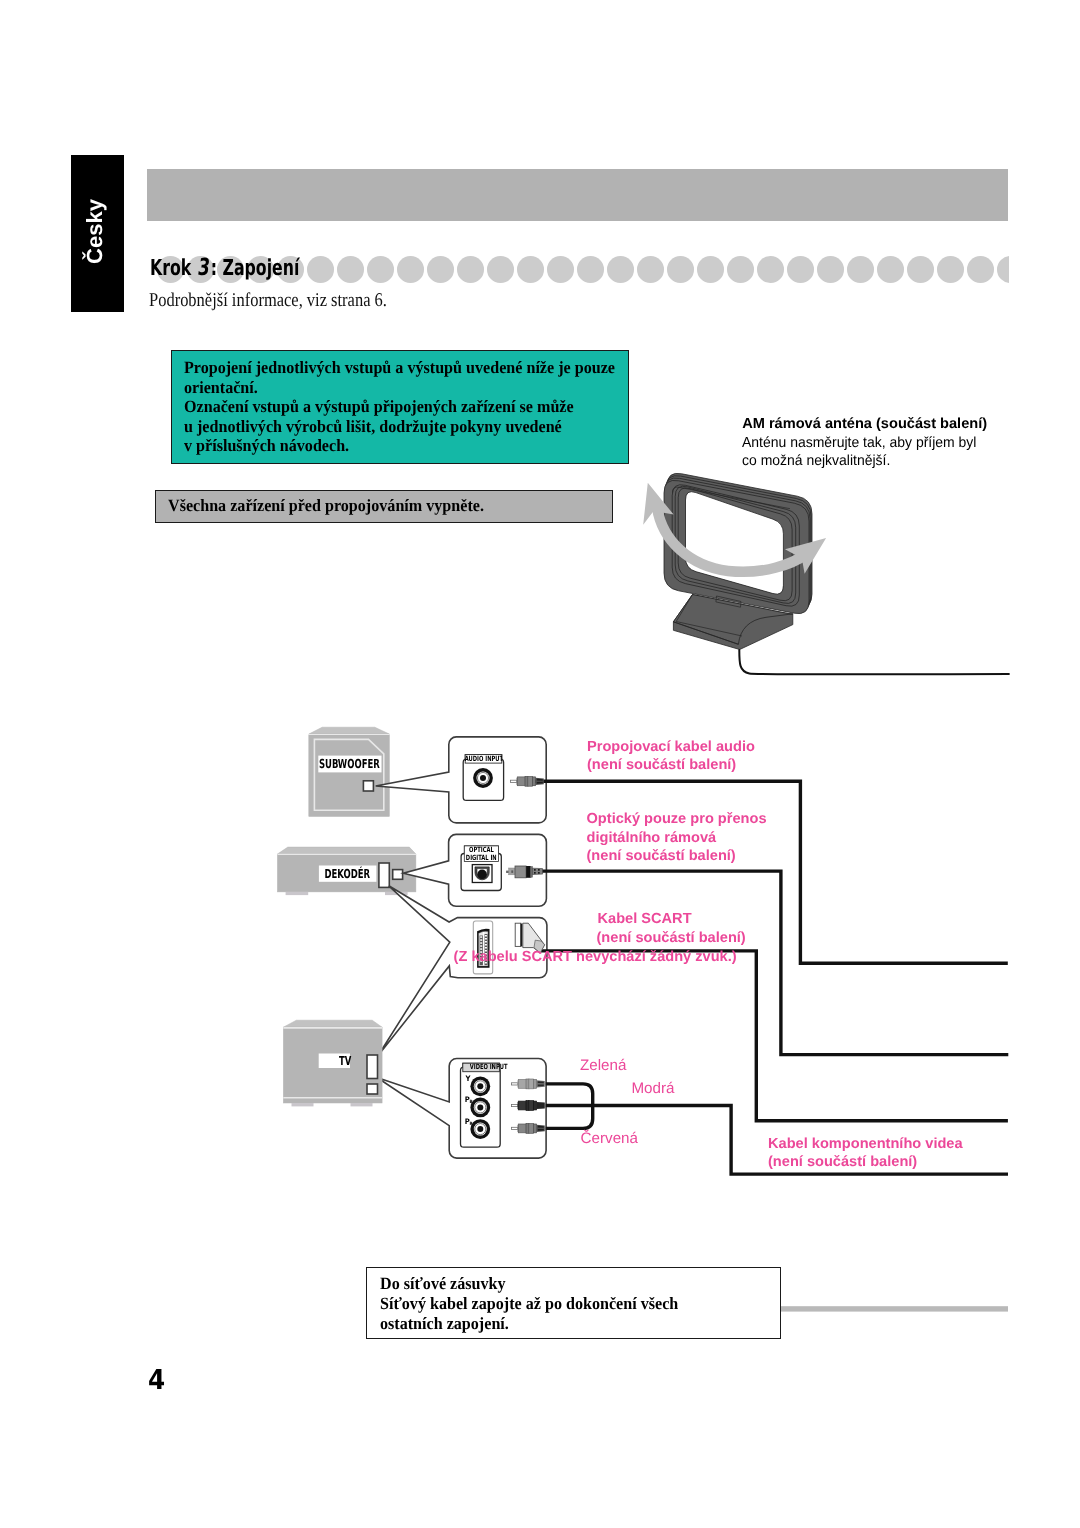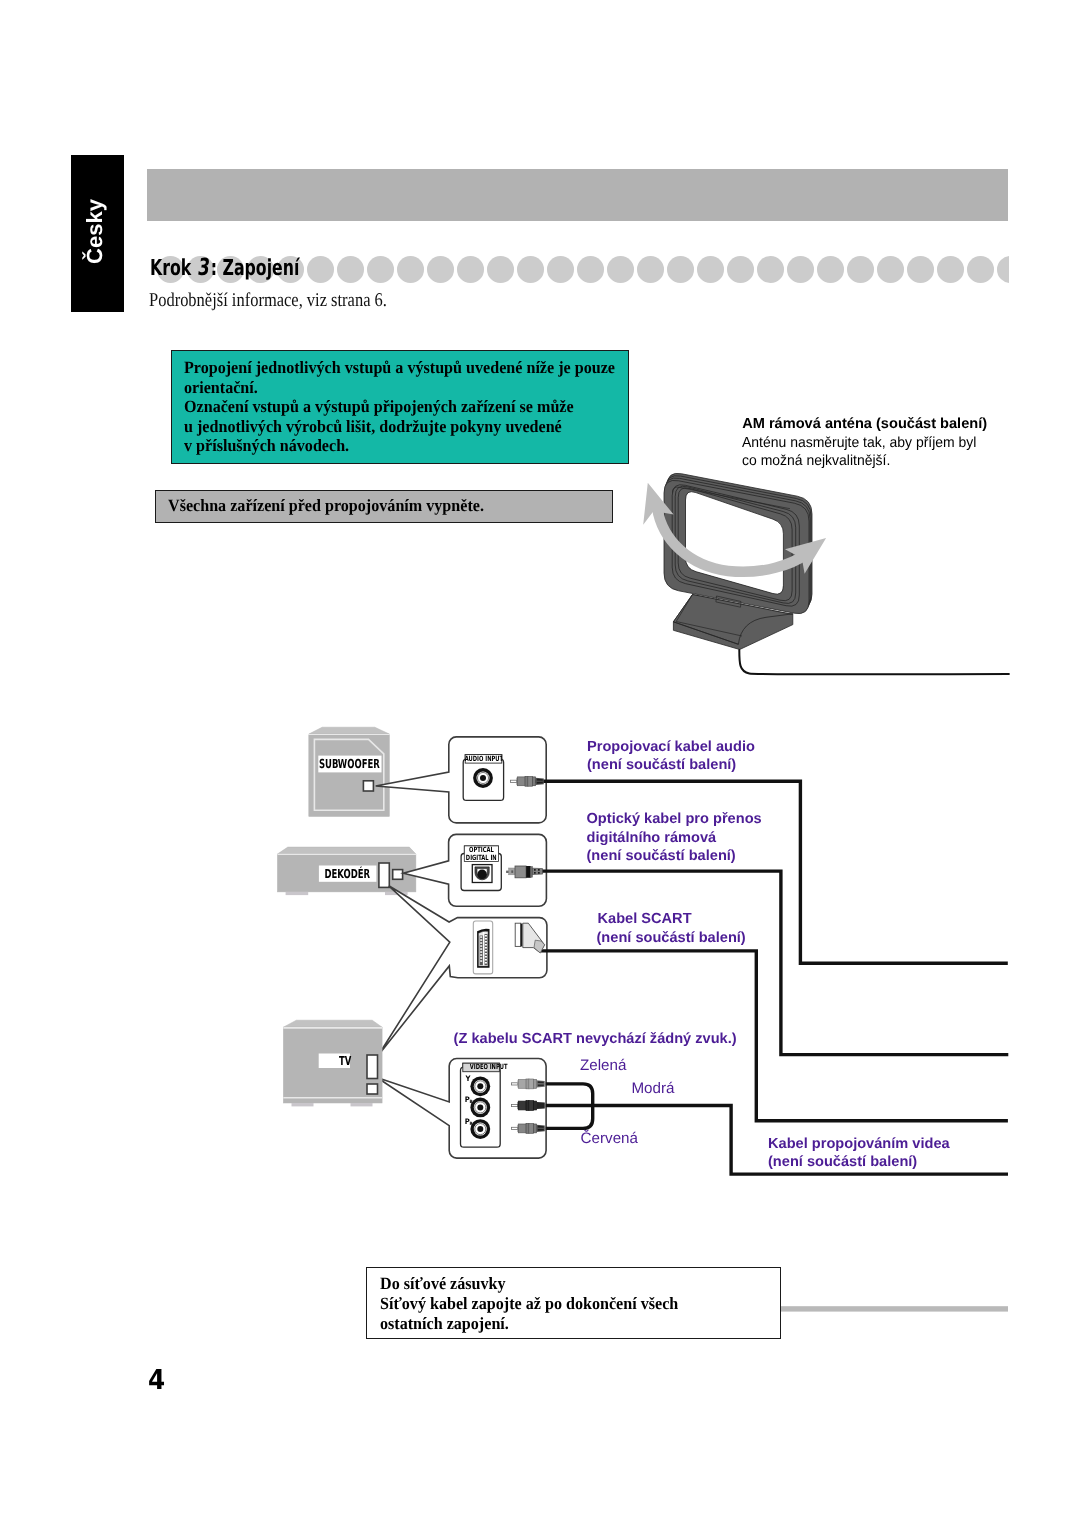--- a/index.html
+++ b/index.html
@@ -54,21 +54,21 @@
   #antcap{left:742.2px;top:415.3px;font-family:"Liberation Sans",sans-serif;font-size:14.6px;
           line-height:18.2px;color:#000;white-space:nowrap;transform:translateZ(0);}
   #antcap b{font-weight:bold;}
 
   
   #pagenum{left:148.3px;top:1366.6px;font-family:"DejaVu Sans",sans-serif;font-weight:bold;
            font-size:27.4px;color:#000;transform:scaleX(0.9) translateZ(0);transform-origin:0 0;line-height:27.4px;}
 
   
   .cap{position:absolute;font-family:"Liberation Sans",sans-serif;font-weight:bold;
-       font-size:14.6px;line-height:18.6px;color:#4c1d95;white-space:nowrap;transform:translateZ(0);}
+       font-size:14.6px;line-height:18.6px;color:#ec4899;white-space:nowrap;transform:translateZ(0);}
   .cap.reg{font-weight:normal;margin-left:30px;}
 
   .devtext{display:flex;align-items:center;justify-content:center;
     font-family:"DejaVu Sans Condensed","DejaVu Sans",sans-serif;font-weight:bold;
     font-size:12.5px;color:#000;letter-spacing:0px;}
   .devtext span{display:inline-block;transform:scaleX(0.755) translateZ(0);}
   .jacktext{display:flex;align-items:center;justify-content:center;overflow:hidden;
     font-family:"DejaVu Sans Condensed","DejaVu Sans",sans-serif;font-weight:bold;
     font-size:7.2px;color:#000;line-height:8px;}
   .jacktext span{display:inline-block;transform:scaleX(0.8) translateZ(0);white-space:nowrap;}
@@ -413,31 +413,31 @@
     </div>
   <div class="abs devtext" style="left:318.7px;top:1053.5px;width:53px;height:14.5px">
       <span>TV</span>
     </div>
 
   <div class="cap" style="left:587px;top:737.5px">
     <div>Propojovací kabel audio</div>
     <div>(není součástí balení)</div>
   </div>
   <div class="cap" style="left:586.5px;top:810.2px">
-    <div>Optický kabel pro přenos</div>
+    <div>Optický pouze pro přenos</div>
     <div>digitálního rámová</div>
     <div>(není součástí balení)</div>
   </div>
   <div class="cap" style="left:597.5px;top:910px">
     <div>Kabel SCART</div>
     <div style="margin-left:-1px">(není součástí balení)</div>
   </div>
-  <div class="cap" style="left:453.6px;top:1030px">(Z kabelu SCART nevychází žádný zvuk.)</div>
+  <div class="cap" style="left:453.6px;top:948px">(Z kabelu SCART nevychází žádný zvuk.)</div>
   <div class="cap" style="left:768px;top:1134.8px">
-    <div>Kabel propojováním videa</div>
+    <div>Kabel komponentního videa</div>
     <div>(není součástí balení)</div>
   </div>
 
   <div class="cap reg" style="left:550px;top:1056.5px;font-size:15.2px">Zelená</div>
   <div class="cap reg" style="left:601.4px;top:1080px;font-size:15.2px">Modrá</div>
   <div class="cap reg" style="left:550.6px;top:1130px;font-size:15.2px">Červená</div>
 
   <div class="abs" id="powernote">
     <div class="tx">
       <div>Do síťové zásuvky</div>

